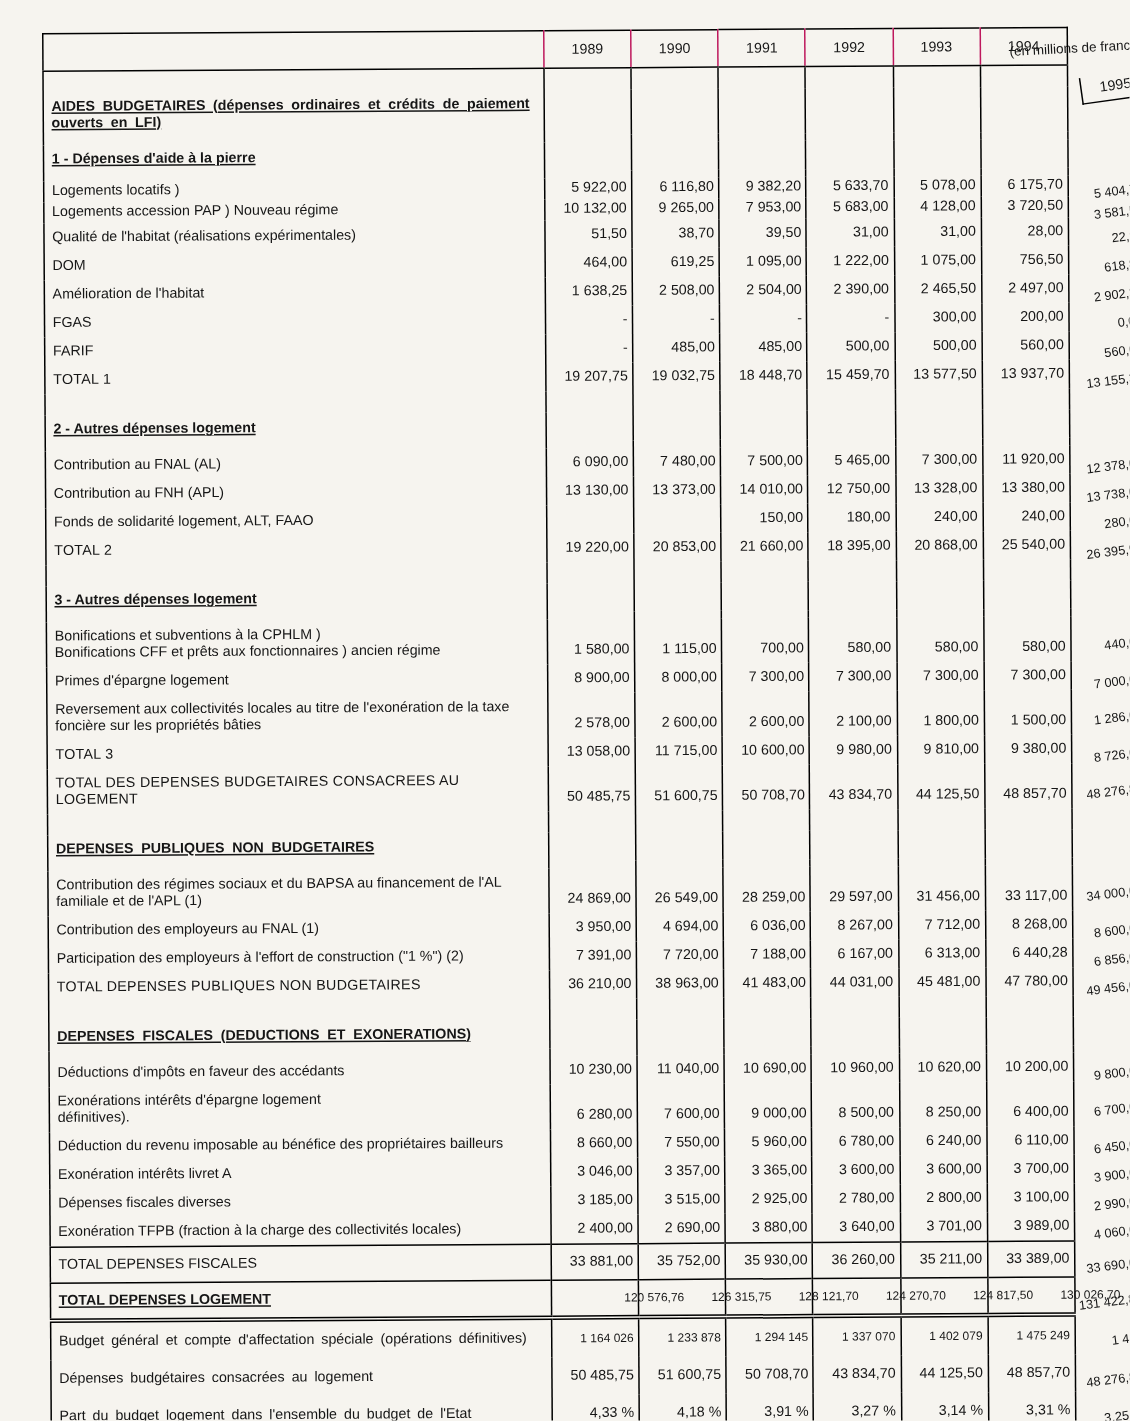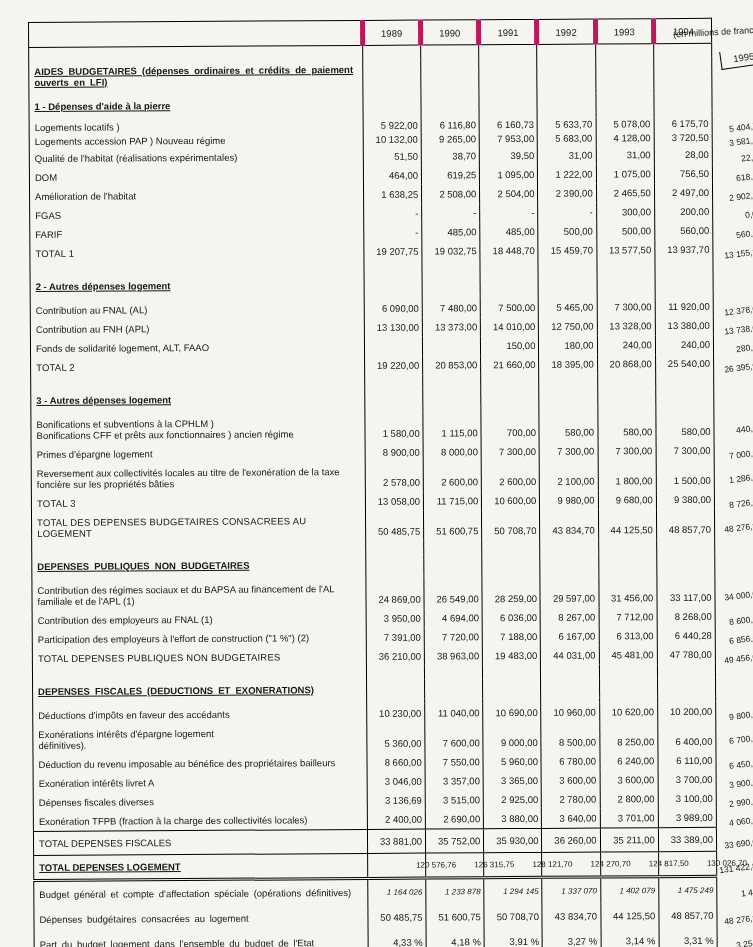--- a/index.html
+++ b/index.html
@@ -24,21 +24,21 @@
     transform: rotate(-0.35deg); transform-origin: left top;
   }
   col.c-label { width: 333px; }
   col.c-year  { width: 58px; }
 
   thead th {
     border-bottom: 1px solid #000;
     font-weight: 400; font-size: 9.5px;
     height: 25px; text-align: center; vertical-align: middle;
   }
-  thead th.year { border-left: 5px solid #be185d; }
+  thead th.year { border-left: 1px solid #be185d; }
 
   td { vertical-align: bottom; font-size: 9.5px; line-height: 11px; }
   td.label { padding: 4px 2px 4px 5px; }
   td.val {
     border-left: 1px solid #000;
     text-align: right; padding: 4px 3px 4px 0;
     white-space: nowrap;
   }
 
   tr.r-spacer td    { height: 14px; padding: 0; }
@@ -52,21 +52,21 @@
   tr.r-fiscaltotal td { border-top: 1px solid #000; padding-top: 6px; padding-bottom: 6px; }
   tr.r-grand td {
     border-top: 1px solid #000; border-bottom: 3px double #000;
     padding-top: 6px; padding-bottom: 6px;
   }
   tr.r-grand td.label { font-weight: 700; text-decoration: underline; }
   tr.r-grand td.val { font-size: 8px; padding-left: 48px; }
 
   tr.r-bottom td { padding-top: 7px; padding-bottom: 7px; }
   tr.r-bottom td.label { word-spacing: 2px; }
-  tr.r-small td.val { font-size: 8px; font-style: italic; }
+  tr.r-small td.val { font-size: 8px; }
 
   .skew-overlay { position: absolute; inset: 0; pointer-events: none; }
   .y1995 {
     position: absolute; top: 24px; right: -10px;
     transform: rotate(-8deg); transform-origin: right center;
     font-size: 9.5px; padding: 3px 9px 3px 12px;
     border-bottom: 1px solid #000; border-left: 1px solid #000;
     white-space: nowrap;
   }
   .v1995 {
@@ -148,21 +148,21 @@
           <td class="val"></td>
           <td class="val"></td>
           <td class="val"></td>
           <td class="val"></td>
           <td class="val"></td>
         </tr>
         <tr class="r-item r-tight">
           <td class="label"><span>Logements locatifs          )</span></td>
           <td class="val">5 922,00</td>
           <td class="val">6 116,80</td>
-          <td class="val">6 160,73</td>
+          <td class="val">9 382,20</td>
           <td class="val">5 633,70</td>
           <td class="val">5 078,00</td>
           <td class="val">6 175,70</td>
         </tr>
         <tr class="r-item r-tight">
           <td class="label"><span>Logements accession PAP ) Nouveau régime</span></td>
           <td class="val">10 132,00</td>
           <td class="val">9 265,00</td>
           <td class="val">7 953,00</td>
           <td class="val">5 683,00</td>
@@ -339,21 +339,21 @@
           <td class="val">2 100,00</td>
           <td class="val">1 800,00</td>
           <td class="val">1 500,00</td>
         </tr>
         <tr class="r-item r-total">
           <td class="label"><span>TOTAL 3</span></td>
           <td class="val">13 058,00</td>
           <td class="val">11 715,00</td>
           <td class="val">10 600,00</td>
           <td class="val">9 980,00</td>
-          <td class="val">9 680,00</td>
+          <td class="val">9 810,00</td>
           <td class="val">9 380,00</td>
         </tr>
         <tr class="r-item r-total">
           <td class="label"><span>TOTAL DES DEPENSES BUDGETAIRES CONSACREES AU LOGEMENT</span></td>
           <td class="val">50 485,75</td>
           <td class="val">51 600,75</td>
           <td class="val">50 708,70</td>
           <td class="val">43 834,70</td>
           <td class="val">44 125,50</td>
           <td class="val">48 857,70</td>
@@ -409,21 +409,21 @@
           <td class="val">7 720,00</td>
           <td class="val">7 188,00</td>
           <td class="val">6 167,00</td>
           <td class="val">6 313,00</td>
           <td class="val">6 440,28</td>
         </tr>
         <tr class="r-item r-total">
           <td class="label"><span>TOTAL DEPENSES PUBLIQUES NON BUDGETAIRES</span></td>
           <td class="val">36 210,00</td>
           <td class="val">38 963,00</td>
-          <td class="val">19 483,00</td>
+          <td class="val">41 483,00</td>
           <td class="val">44 031,00</td>
           <td class="val">45 481,00</td>
           <td class="val">47 780,00</td>
         </tr>
         <tr class="r-spacer">
           <td class="label"></td>
           <td class="val"></td>
           <td class="val"></td>
           <td class="val"></td>
           <td class="val"></td>
@@ -452,21 +452,21 @@
           <td class="label"><span>Déductions d'impôts en faveur des accédants</span></td>
           <td class="val">10 230,00</td>
           <td class="val">11 040,00</td>
           <td class="val">10 690,00</td>
           <td class="val">10 960,00</td>
           <td class="val">10 620,00</td>
           <td class="val">10 200,00</td>
         </tr>
         <tr class="r-item">
           <td class="label"><span>Exonérations intérêts d'épargne logement</span><br><span>définitives).</span></td>
-          <td class="val">5 360,00</td>
+          <td class="val">6 280,00</td>
           <td class="val">7 600,00</td>
           <td class="val">9 000,00</td>
           <td class="val">8 500,00</td>
           <td class="val">8 250,00</td>
           <td class="val">6 400,00</td>
         </tr>
         <tr class="r-item">
           <td class="label"><span>Déduction du revenu imposable au bénéfice des propriétaires bailleurs</span></td>
           <td class="val">8 660,00</td>
           <td class="val">7 550,00</td>
@@ -479,21 +479,21 @@
           <td class="label"><span>Exonération intérêts livret A</span></td>
           <td class="val">3 046,00</td>
           <td class="val">3 357,00</td>
           <td class="val">3 365,00</td>
           <td class="val">3 600,00</td>
           <td class="val">3 600,00</td>
           <td class="val">3 700,00</td>
         </tr>
         <tr class="r-item">
           <td class="label"><span>Dépenses fiscales diverses</span></td>
-          <td class="val">3 136,69</td>
+          <td class="val">3 185,00</td>
           <td class="val">3 515,00</td>
           <td class="val">2 925,00</td>
           <td class="val">2 780,00</td>
           <td class="val">2 800,00</td>
           <td class="val">3 100,00</td>
         </tr>
         <tr class="r-item">
           <td class="label"><span>Exonération TFPB (fraction à la charge des collectivités locales)</span></td>
           <td class="val">2 400,00</td>
           <td class="val">2 690,00</td>

